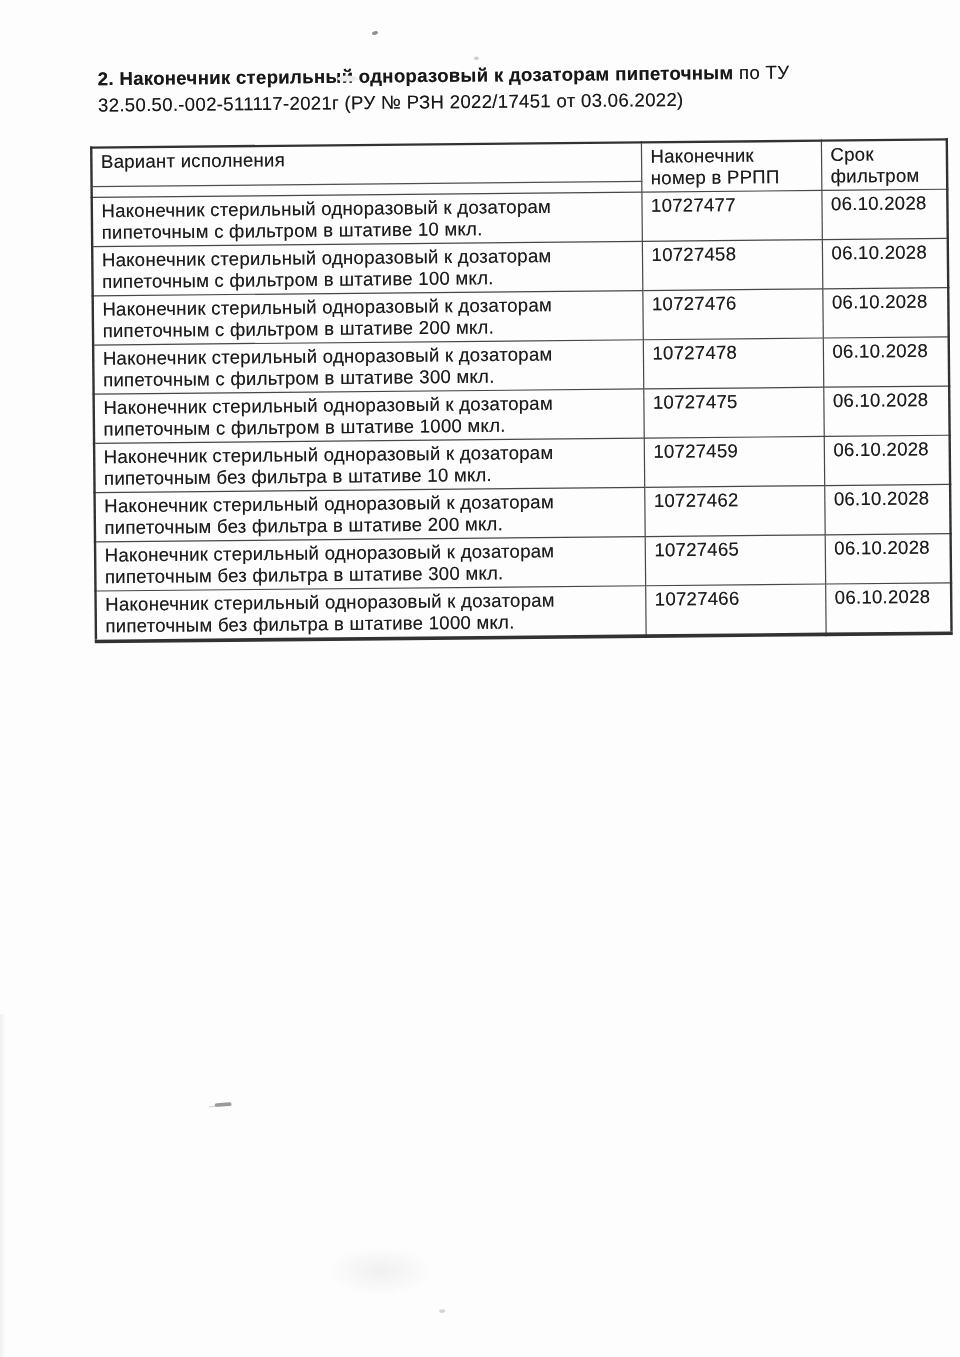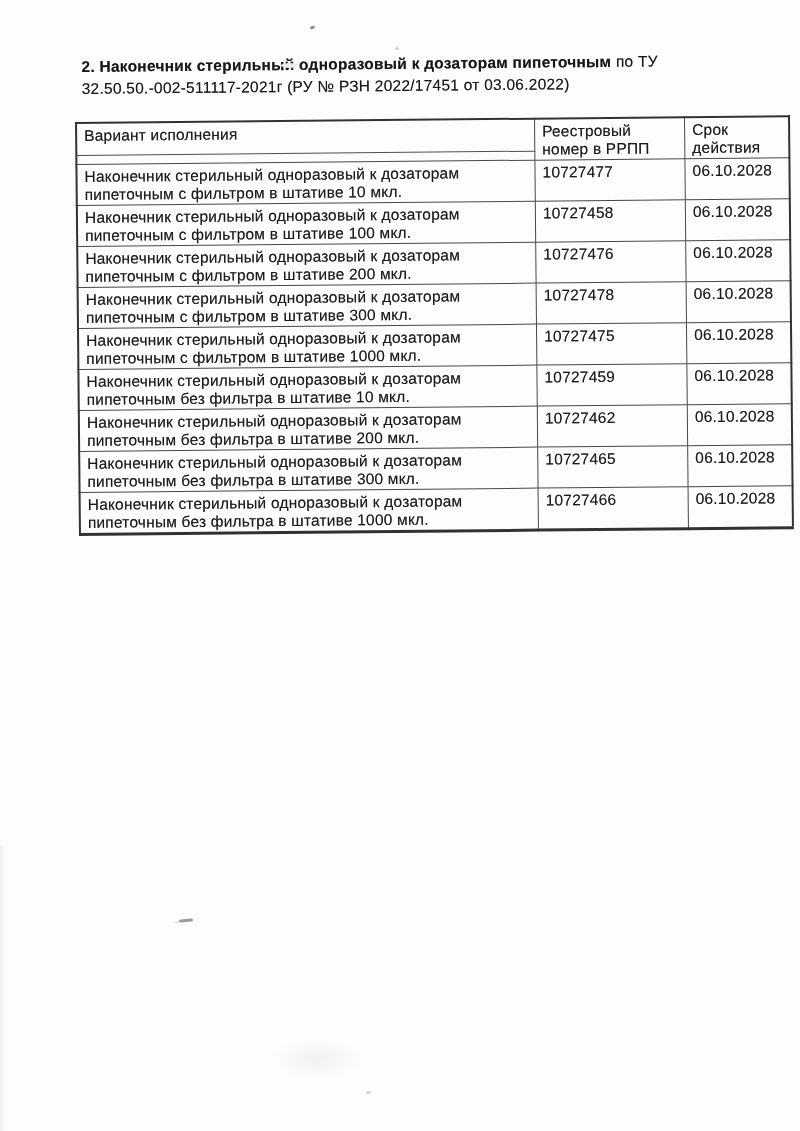--- a/index.html
+++ b/index.html
@@ -93,24 +93,24 @@
 
 <div class="scan-page">
   <div class="content">
 
     <p class="heading"><span class="b">2. Наконечник стерильный одноразовый к дозаторам пипеточным</span><span> по ТУ</span><span class="line2">32.50.50.-002-511117-2021г (РУ № РЗН 2022/17451 от 03.06.2022)</span></p>
 
     <table class="reg-table">
       <thead>
         <tr>
           <th class="col-variant th-variant">Вариант исполнения</th>
-          <th class="col-number">Реестровый
+          <th class="col-number">Наконечник
 номер в РРПП</th>
           <th class="col-expiry">Срок
-действия</th>
+фильтром</th>
         </tr>
       </thead>
       <tbody>
 
           <tr>
             <td class="cell-variant">Наконечник стерильный одноразовый к дозаторам
 пипеточным с фильтром в штативе 10 мкл.</td>
             <td class="cell-number">10727477</td>
             <td class="cell-expiry">06.10.2028</td>
           </tr>

